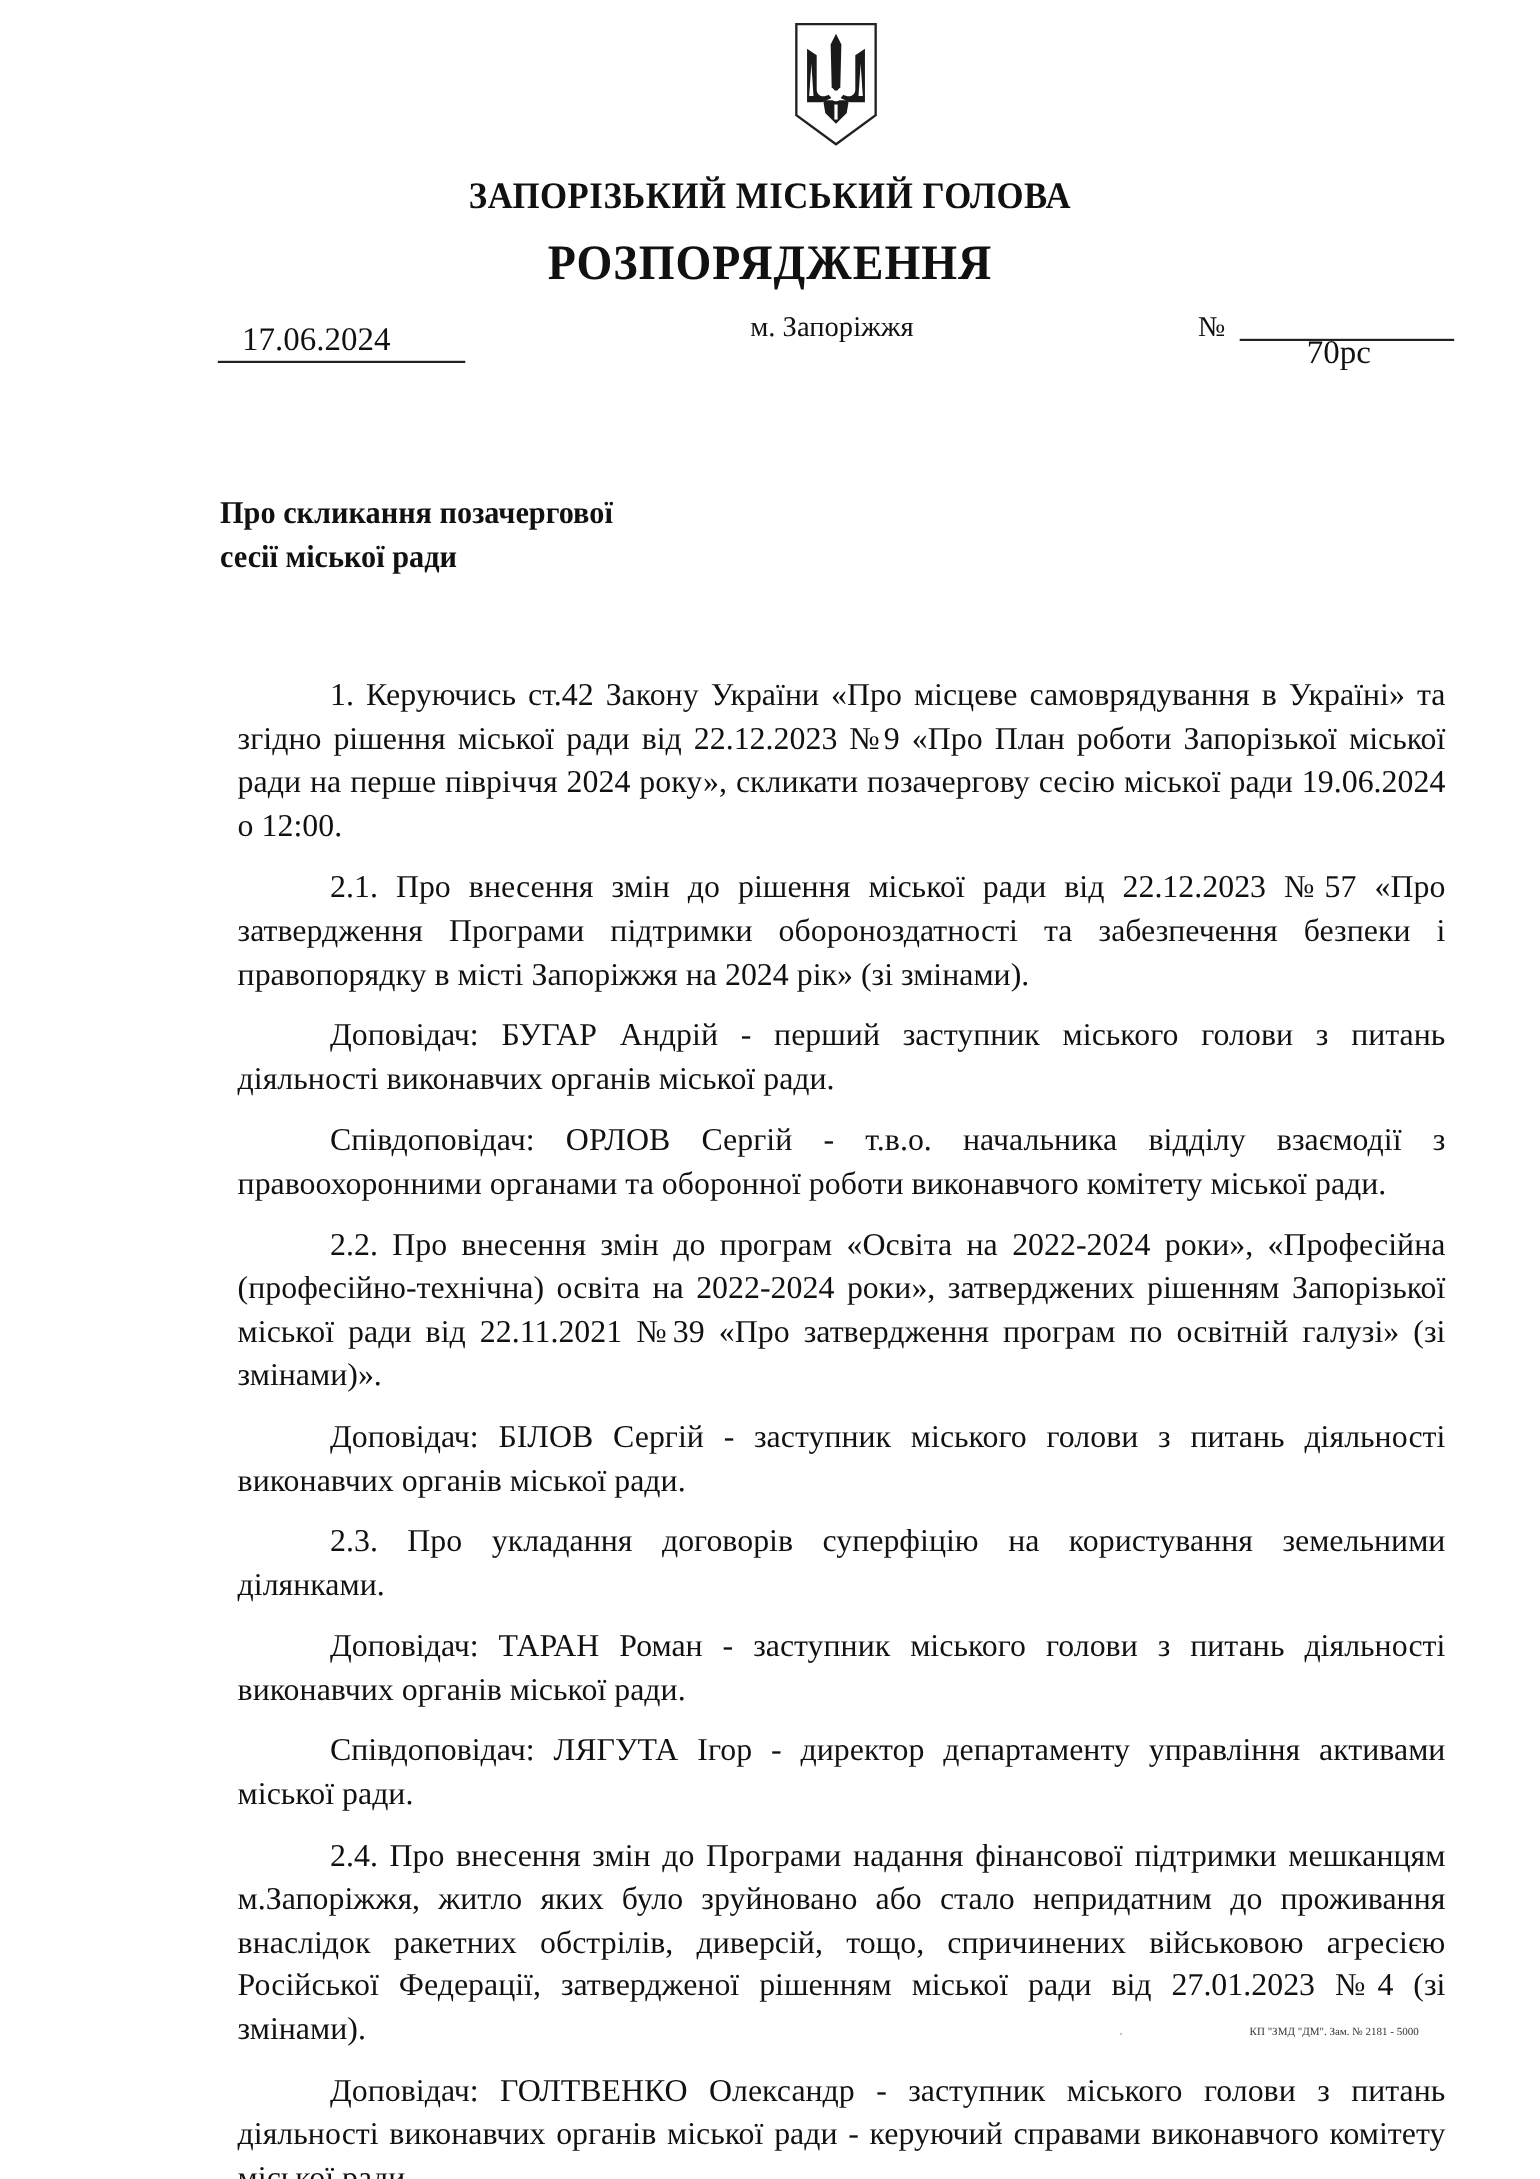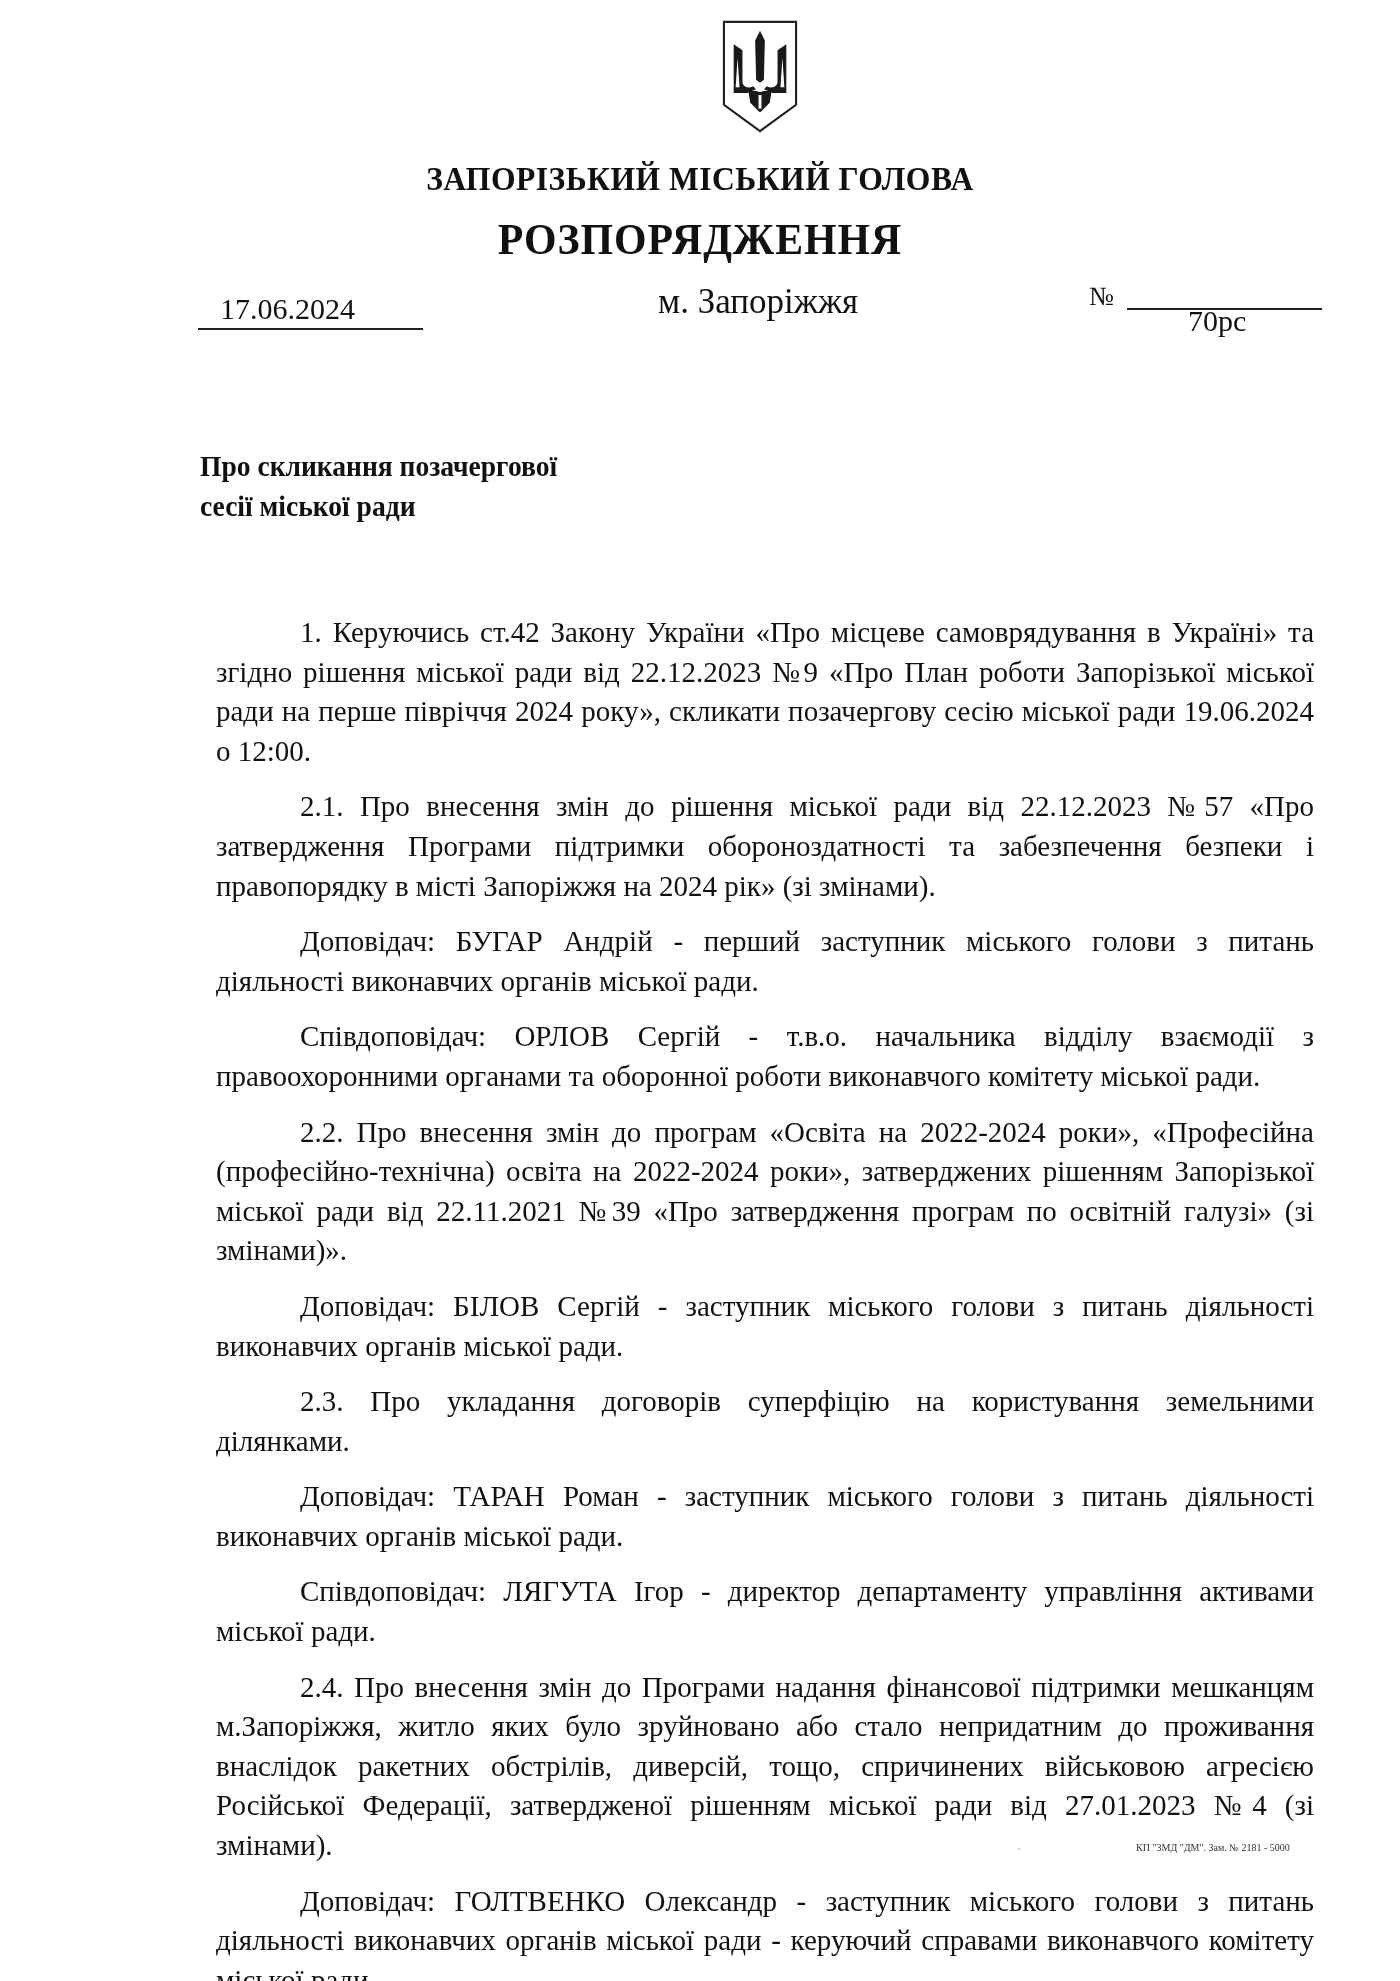--- a/index.html
+++ b/index.html
@@ -16,21 +16,21 @@
   .doctype {
     position: absolute; left: 0; width: 1400px; top: 213px; text-align: center;
     font-size: 45px; font-weight: bold; letter-spacing: 1px; transform: scaleX(0.93);
   }
   .date-field {
     position: absolute; left: 198px; top: 270px; width: 225px; height: 38px;
     border-bottom: 2px solid #222; font-size: 30px; transform-origin: left; margin-top: 20px;
   }
   .date-field span { position: absolute; left: 22px; top: 2px; }
   .city {
-    position: absolute; left: 658px; top: 282px; font-size: 35px;
+    position: absolute; left: 682px; top: 282px; font-size: 26px;
   }
   .num-label { position: absolute; left: 1089px; top: 282px; font-size: 26px; }
   .num-field {
     position: absolute; left: 1127px; top: 270px; width: 195px; height: 38px;
     border-bottom: 2px solid #222; font-size: 30px;
   }
   .num-field span { position: absolute; left: 61px; top: -2px; margin-top: 36px; }
   .subject {
     position: absolute; left: 200px; top: 446px; font-size: 29px; font-weight: bold;
     line-height: 40px; transform: scaleX(0.95); transform-origin: left top;

